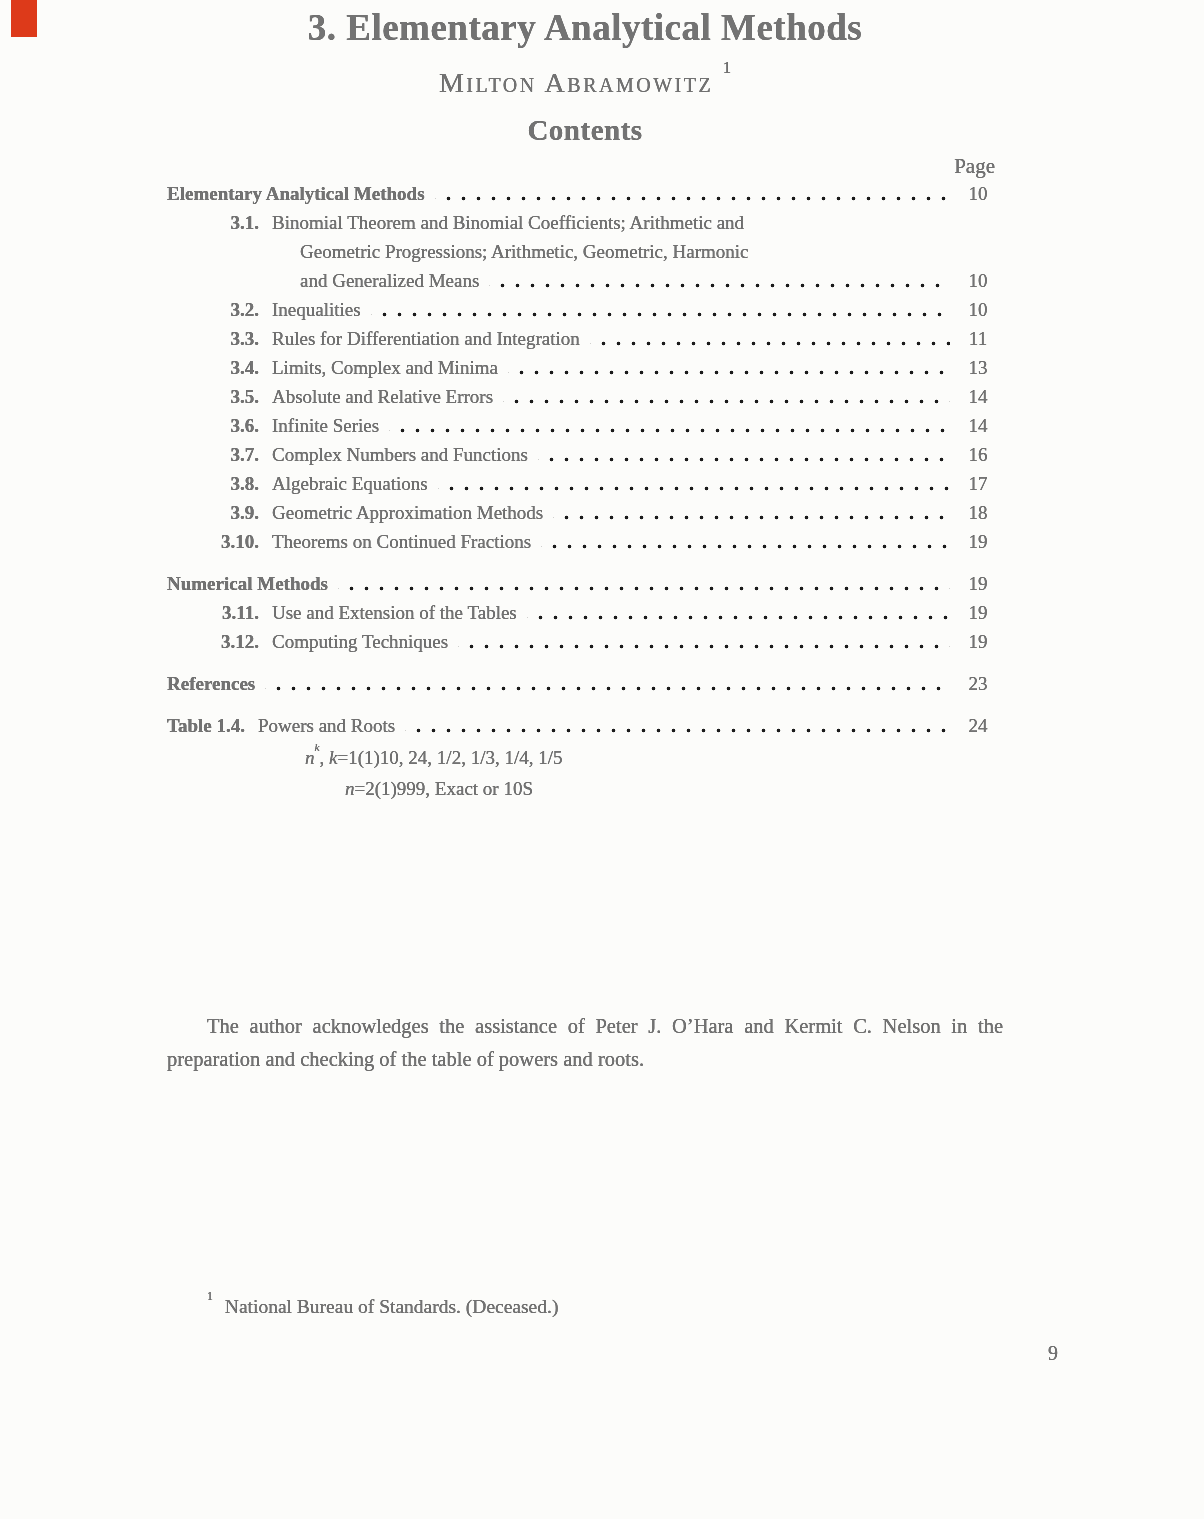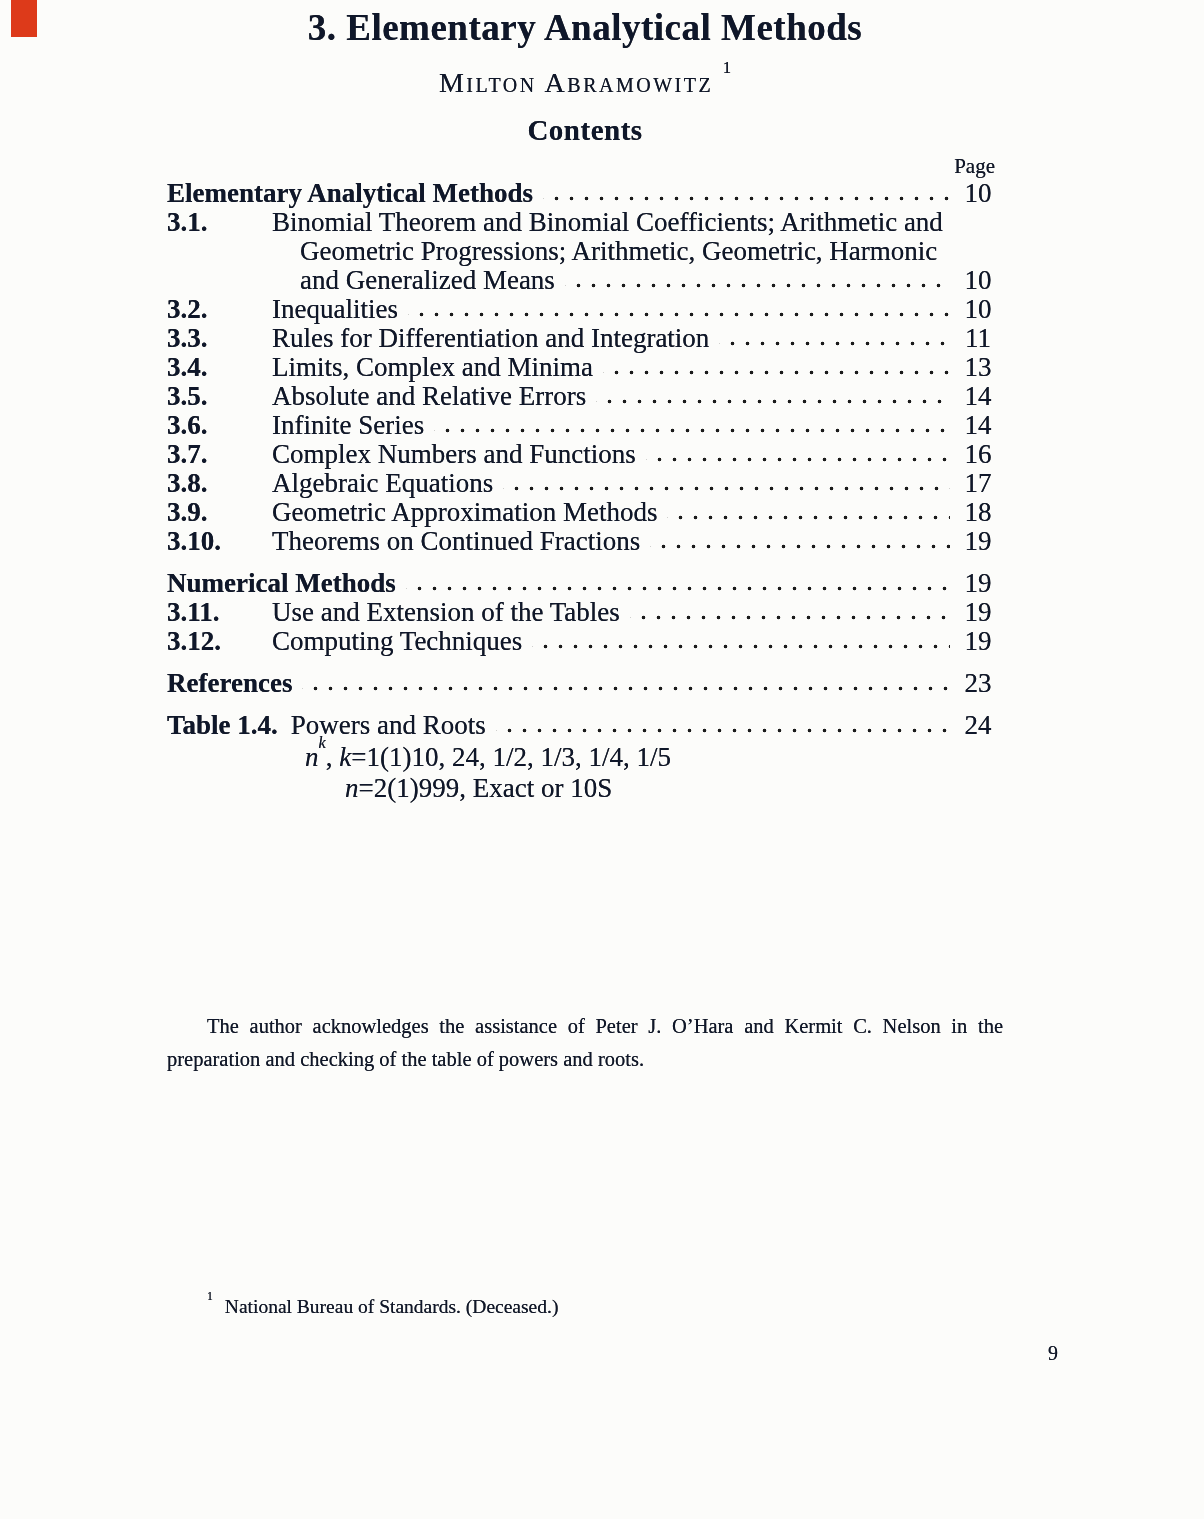--- a/index.html
+++ b/index.html
@@ -1,31 +1,31 @@
 <!DOCTYPE html>
 <html><head>
 <meta charset="utf-8">
 <style>
   html,body{margin:0;padding:0;background:#ffffff;}
   .page{
     position:relative;width:1204px;height:1519px;background:#fcfcfa;
-    font-family:"Liberation Serif",serif;color:#0f172a;
+    font-family:"Liberation Serif",serif;color:#737373;
     text-shadow:0 0 0.5px rgba(25,25,25,0.85);
     overflow:hidden;
   }
   .artifact{position:absolute;left:11px;top:0;width:26px;height:37px;background:#dd3a1a;}
   .content{position:absolute;left:167px;top:6px;width:836px;}
   .chapter-title{text-align:center;font-size:37px;font-weight:bold;letter-spacing:0.5px;line-height:44px;}
   .author-line{text-align:center;font-variant:small-caps;font-size:28px;letter-spacing:2.5px;margin-top:20px;line-height:26px;}
   sup{font-size:0.6em;position:relative;top:-0.5em;line-height:0;letter-spacing:0;}
   .contents-heading{text-align:center;font-size:29px;font-weight:bold;margin-top:17px;line-height:34px;letter-spacing:0.5px;}
   .page-label{text-align:right;font-size:21px;padding-right:8px;margin-top:7px;line-height:25px;}
-  .toc{font-size:27px;}
+  .toc{font-size:19px;}
   .toc-row{display:flex;line-height:29px;padding-right:5px;}
-  .num{flex:none;width:92px;font-weight:bold;margin-right:13px;}
+  .num{flex:none;width:92px;text-align:right;font-weight:bold;margin-right:13px;}
   .num-table{flex:none;font-weight:bold;margin-right:13px;}
   .bold-title{font-weight:bold;}
   .cont{margin-left:133px;}
   .leader{
     flex:1;margin:0 8px 0 10px;
     background-image:radial-gradient(circle,#1c1c1c 1.6px,transparent 2.1px);
     background-size:15px 5px;background-repeat:repeat-x;
     background-position:left 6px bottom 7px;
   }
   .pg{flex:none;width:40px;text-align:center;}

